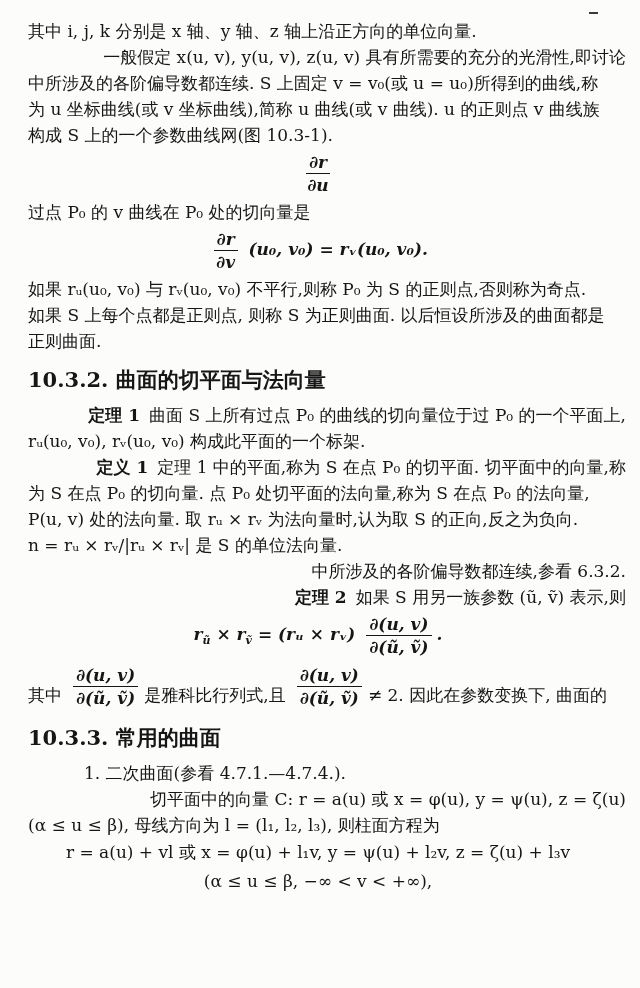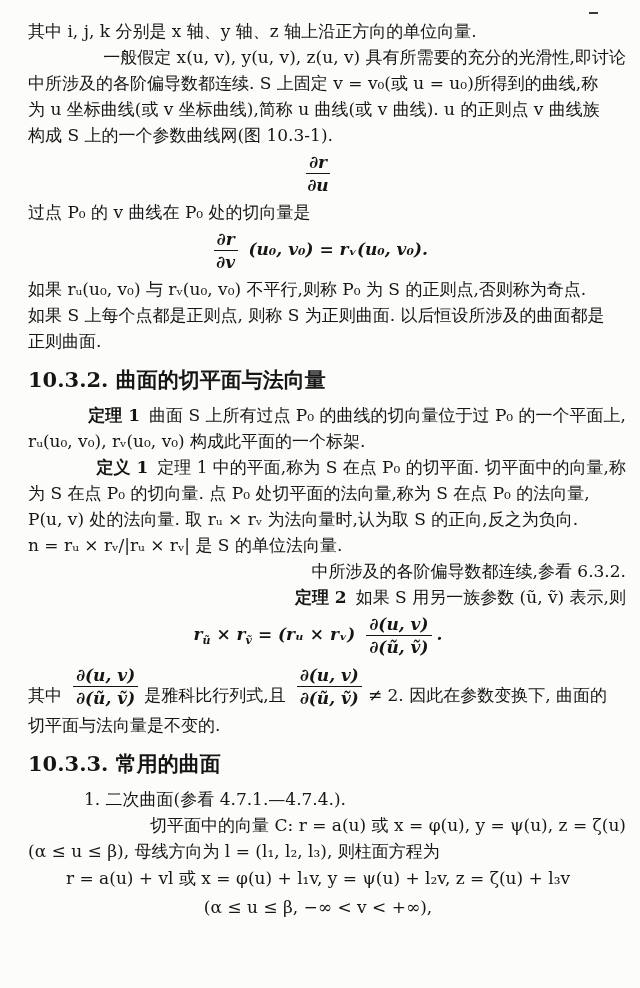--- a/index.html
+++ b/index.html
@@ -87,21 +87,20 @@
         <span class="num">∂(u, v)</span>
         <span class="den">∂(ũ, ṽ)</span>
       </span>
     <span>是雅科比行列式,且</span>
     <span class="frac">
         <span class="num">∂(u, v)</span>
         <span class="den">∂(ũ, ṽ)</span>
       </span>
     <span>≠ 2. 因此在参数变换下, 曲面的</span>
   </div>
-  <p class="line">切平面与法向量是不变的.</p>
 
   <h2 class="section">10.3.3. 常用的曲面</h2>
 
   <p class="line indent2">1. 二次曲面(参看 4.7.1.—4.7.4.).</p>
   <p class="line indent">切平面中的向量  C: r = a(u)  或  x = φ(u),  y = ψ(u),  z = ζ(u)</p>
   <p class="line">(α ≤ u ≤ β), 母线方向为 l = (l₁, l₂, l₃), 则柱面方程为</p>
 
   <div class="formula">r = a(u) + vl  或  x = φ(u) + l₁v,  y = ψ(u) + l₂v,  z = ζ(u) + l₃v</div>
   <div class="formula">(α ≤ u ≤ β,  −∞ &lt; v &lt; +∞),</div>
 

